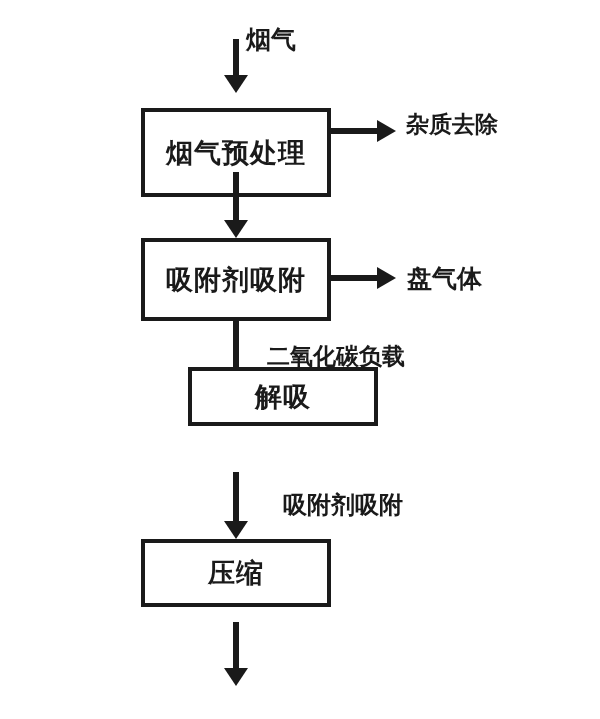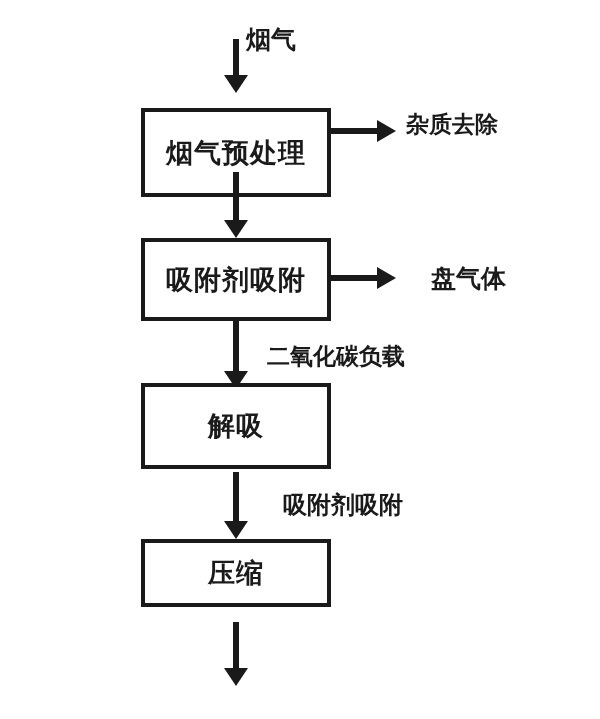--- a/index.html
+++ b/index.html
@@ -126,29 +126,29 @@
   </div>
 
   <div class="box" style="top:238px;height:83px;">
     <span class="box-label">吸附剂吸附</span>
   </div>
 
   <div class="h-arrow" style="left:331px;top:267px;">
     <div class="h-shaft"></div>
     <div class="h-head"></div>
   </div>
-  <div class="txt" style="left:407px;top:265px;font-size:25px;margin-left:24px;">盘气体</div>
+  <div class="txt" style="left:407px;top:265px;font-size:25px;">盘气体</div>
 
   <div class="v-arrow" style="top:321px;height:68px;">
     <div class="v-shaft"></div>
     <div class="v-head"></div>
   </div>
   <div class="txt" style="left:267px;top:344px;font-size:23px;">二氧化碳负载</div>
 
-  <div class="box" style="top:383px;height:86px;">
+  <div class="box" style="top:367px;height:59px;margin-left:47px;">
     <span class="box-label">解吸</span>
   </div>
 
   <div class="v-arrow" style="top:472px;height:67px;">
     <div class="v-shaft"></div>
     <div class="v-head"></div>
   </div>
   <div class="txt" style="left:283px;top:492px;font-size:24px;">吸附剂吸附</div>
 
   <div class="box" style="top:539px;height:68px;">

